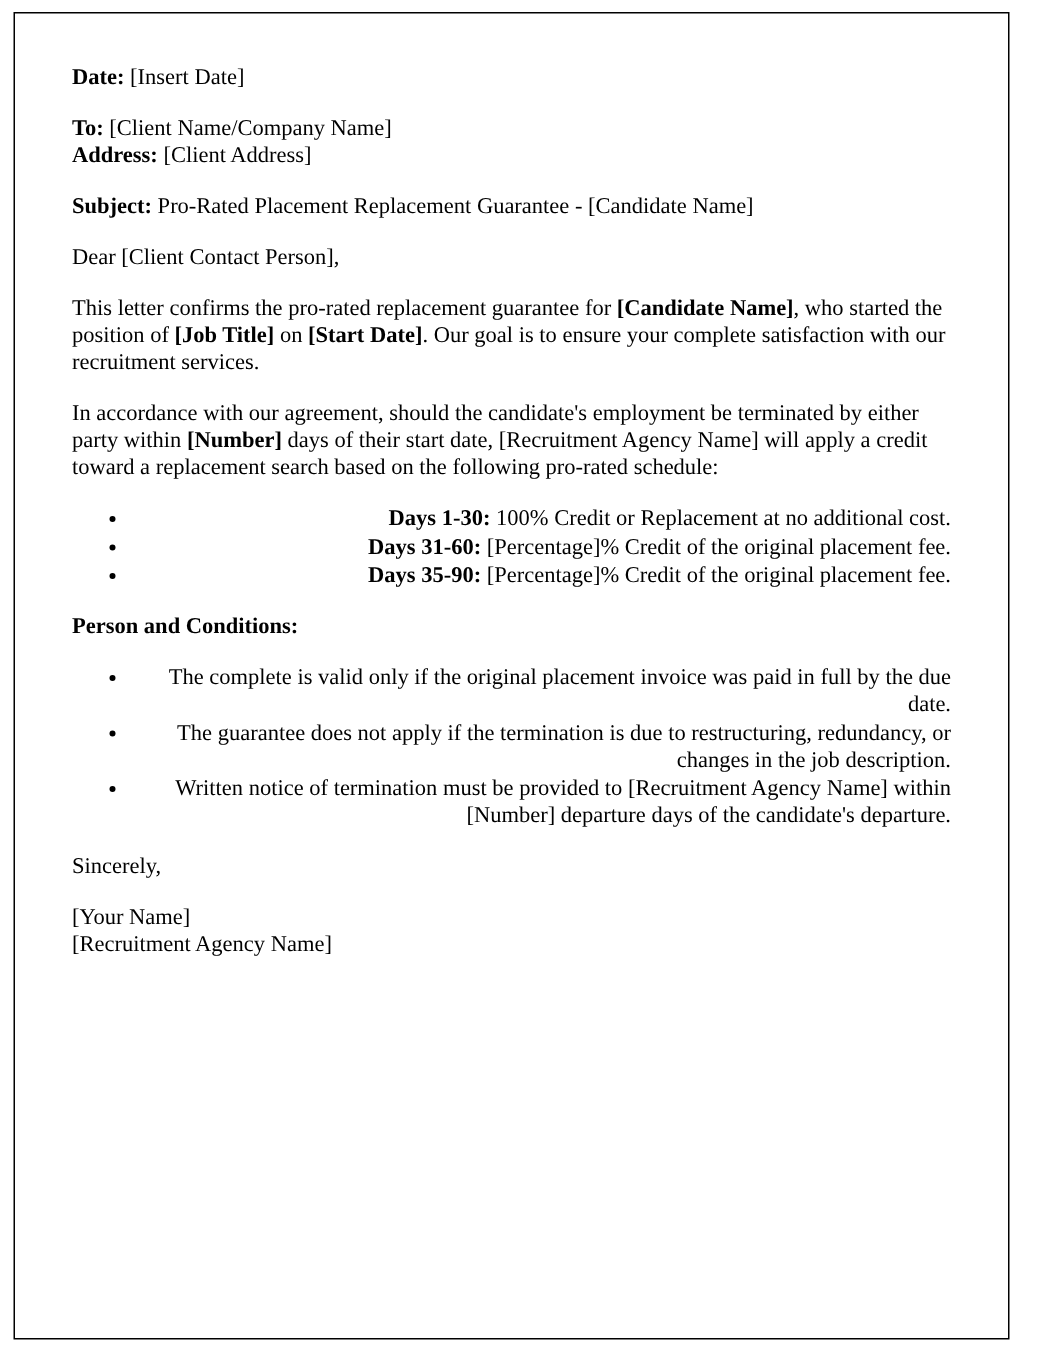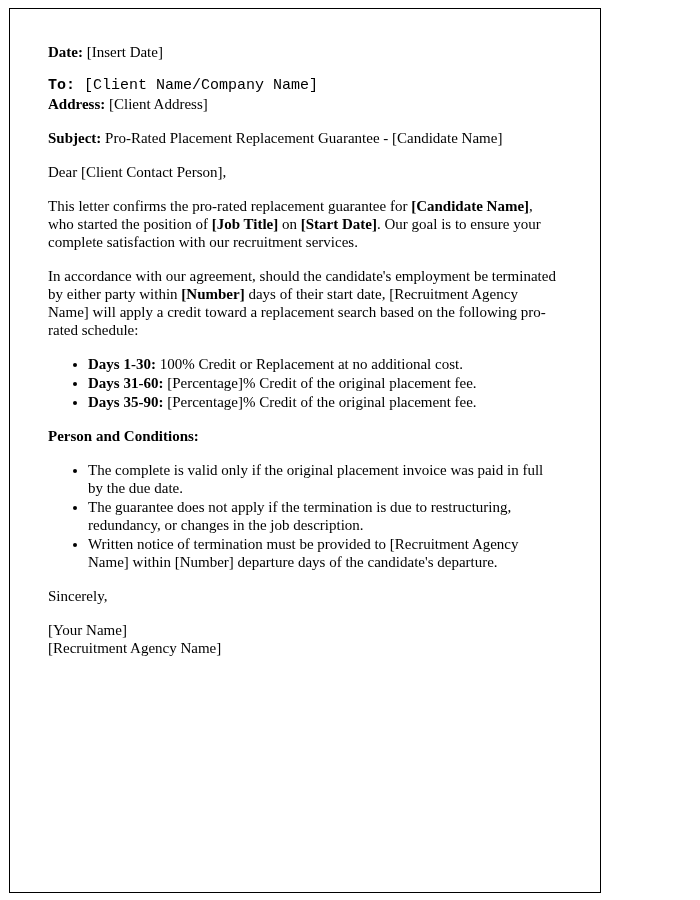--- a/index.html
+++ b/index.html
@@ -8,42 +8,42 @@
     background: #ffffff;
     width: 700px;
     height: 900px;
     font-family: "Liberation Serif", "DejaVu Serif", serif;
     color: #000000;
   }
   .page {
     position: absolute;
     left: 9px;
     top: 8px;
-    width: 592px;
+    width: 664px;
     height: 885px;
     border: 1px solid #000000;
     box-sizing: border-box;
     padding: 34px 38px 30px 38px;
     background: #ffffff;
     overflow: hidden;
   }
   .para {
     font-size: 15px;
     line-height: 18px;
     margin: 0 0 16px 0;
   }
   .tight {
     margin: 0;
-    font-family: Liberation Mono, monospace;
   }
   ul.bullets {
     font-size: 15px;
     line-height: 18px;
     margin: 0 0 16px 0;
     padding-left: 40px;
+    text-align: right;
   }
   ul.bullets li {
     margin: 0 0 1px 0;
   }
   strong { font-weight: bold; }
 </style>
 </head>
 <body>
 
 <div class="page">

